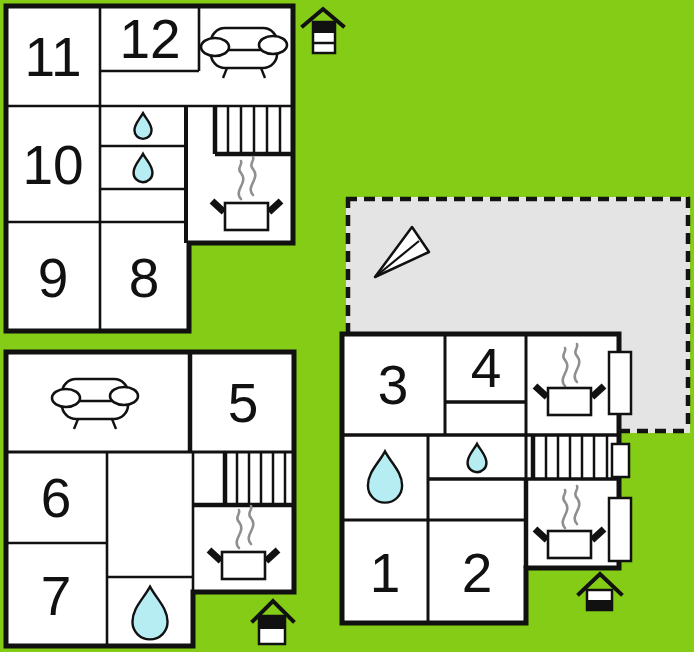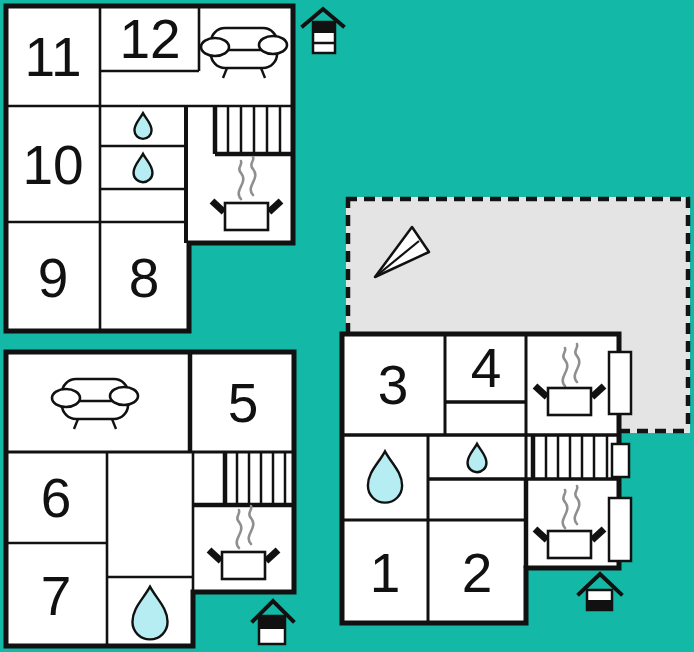--- a/index.html
+++ b/index.html
@@ -1,19 +1,19 @@
 <!DOCTYPE html>
 <html><head>
 <meta charset="utf-8">
 <style>
   html,body{margin:0;padding:0;background:#ffffff;}
   .canvas-wrap{
     position:relative;
     width:694px;height:652px;
-    background:#14b8a6;
+    background:#84cc16;
     font-family:"Liberation Sans", sans-serif;
     overflow:hidden;
   }
   svg{display:block;}
   text.room-num{
     font-family:"Liberation Sans", sans-serif;
     font-size:55px;
     fill:#111111;
     text-anchor:middle;
   }

